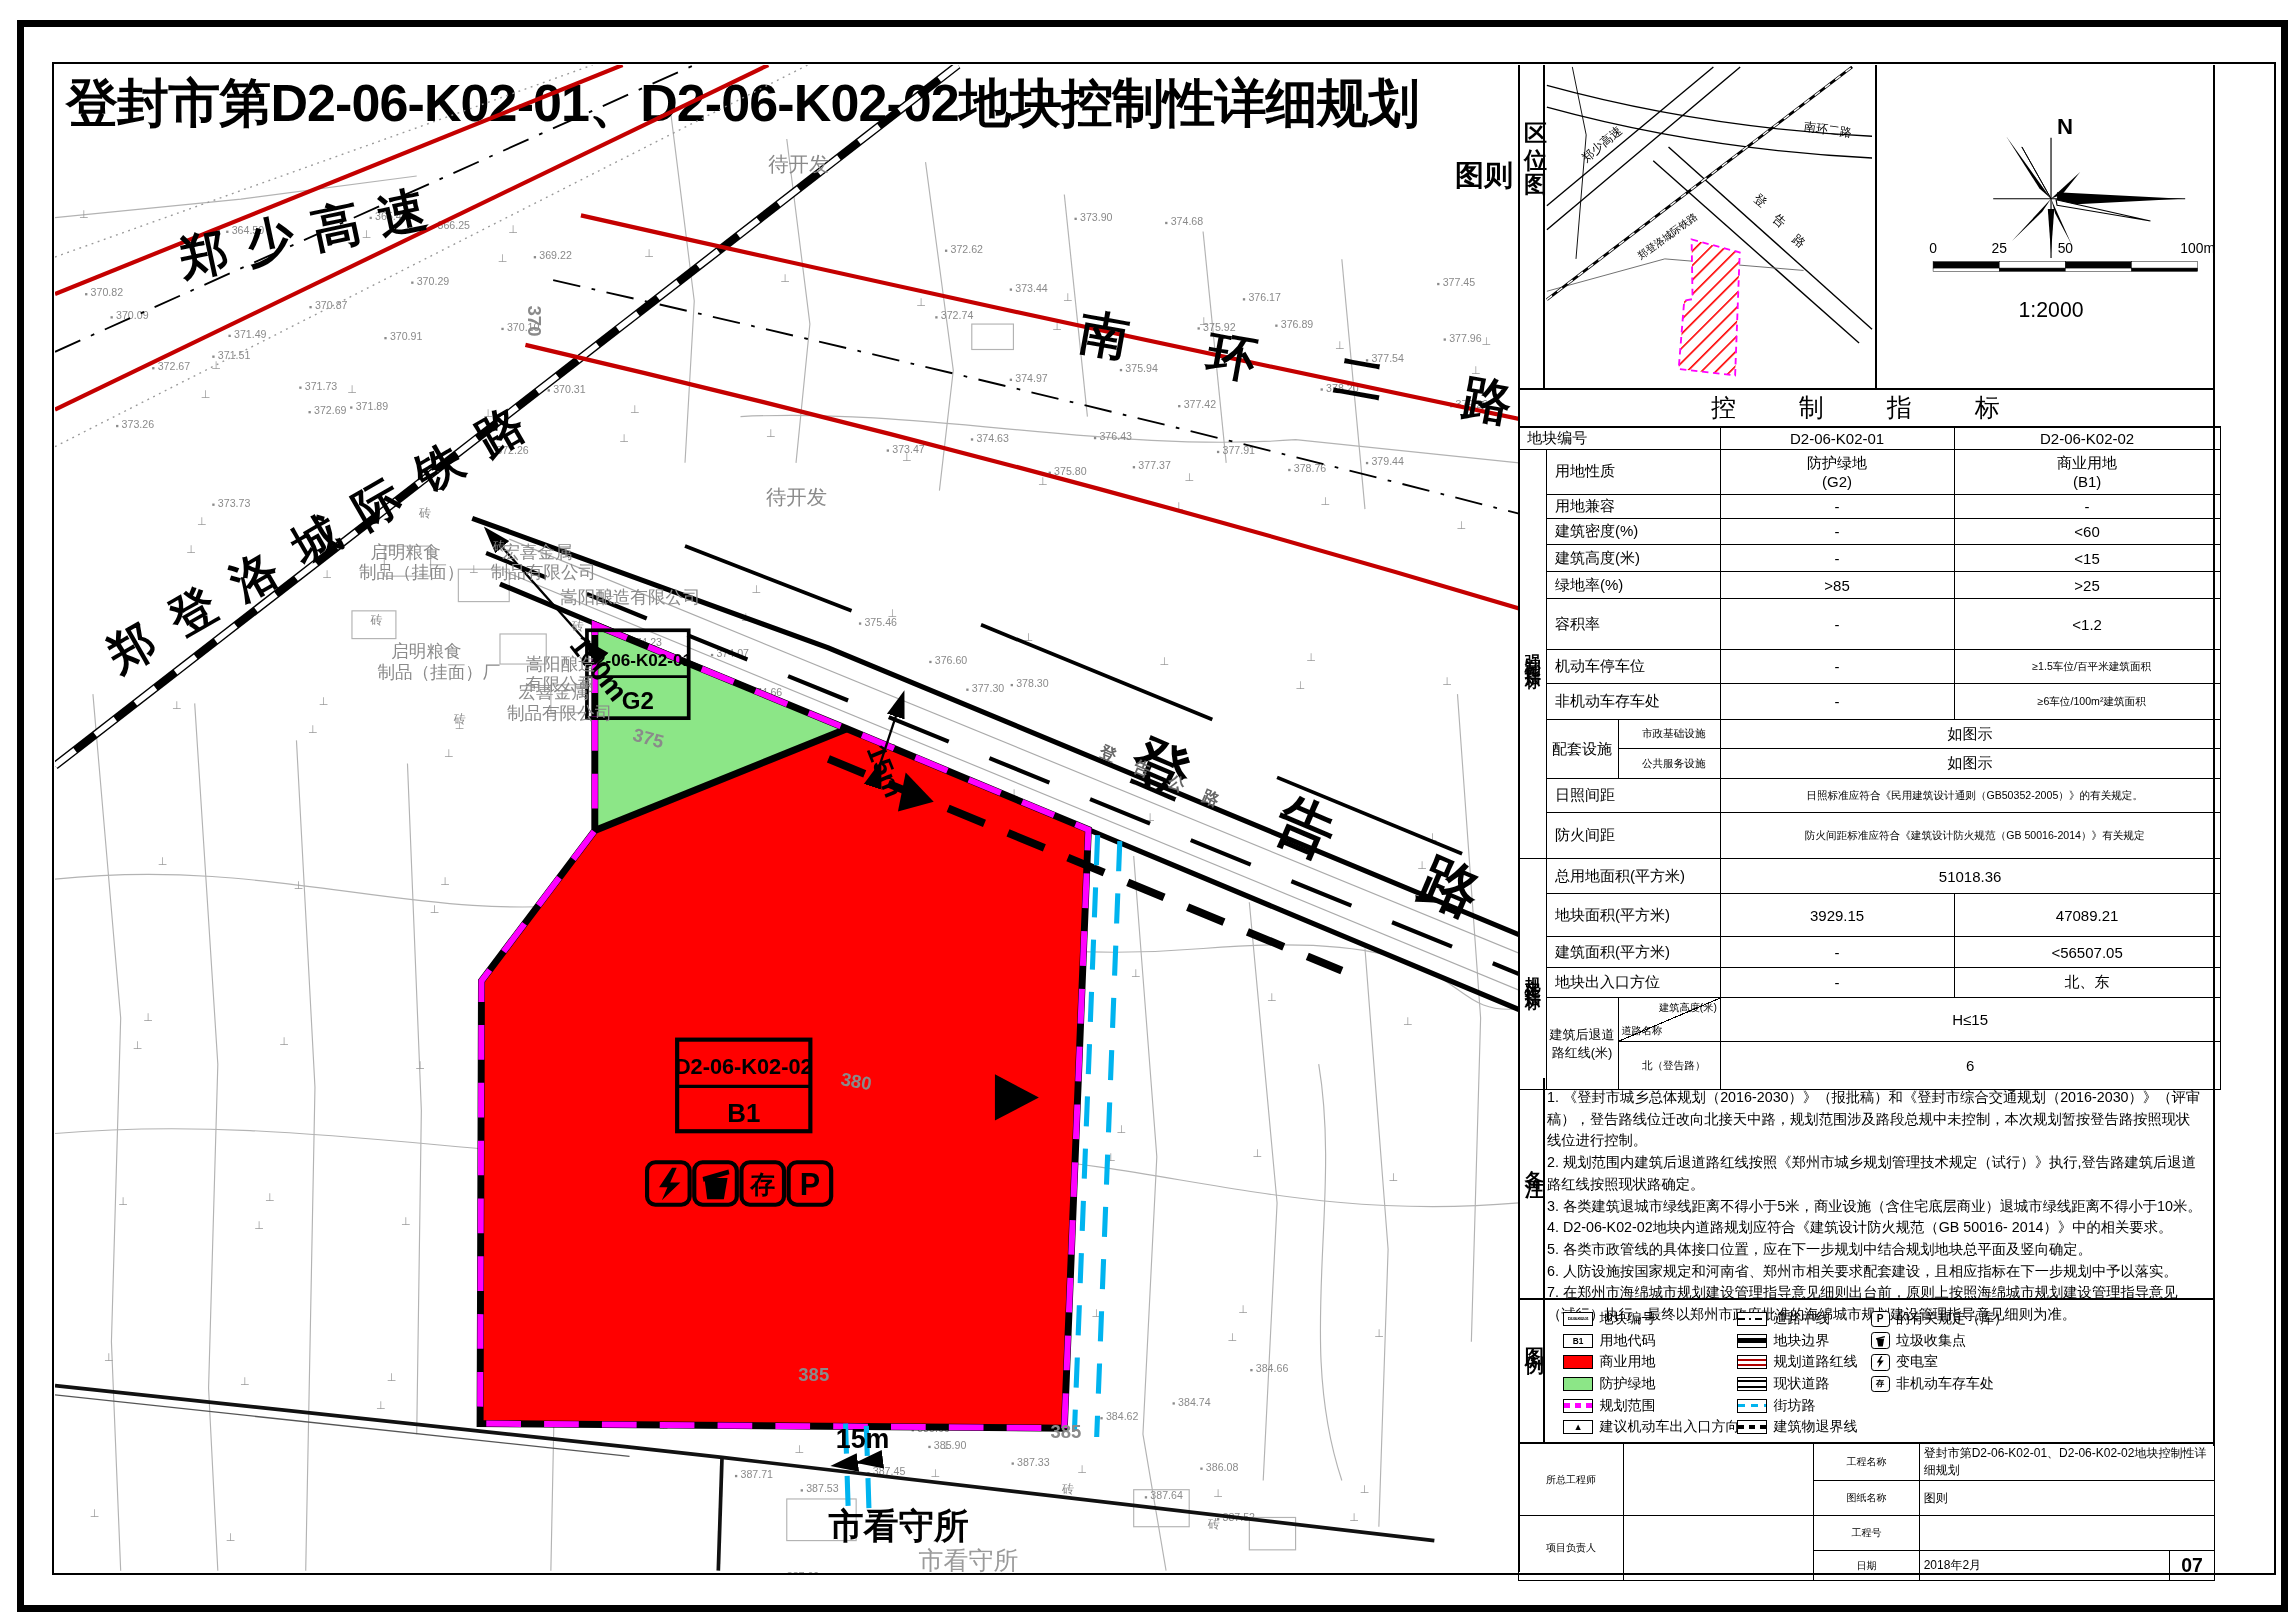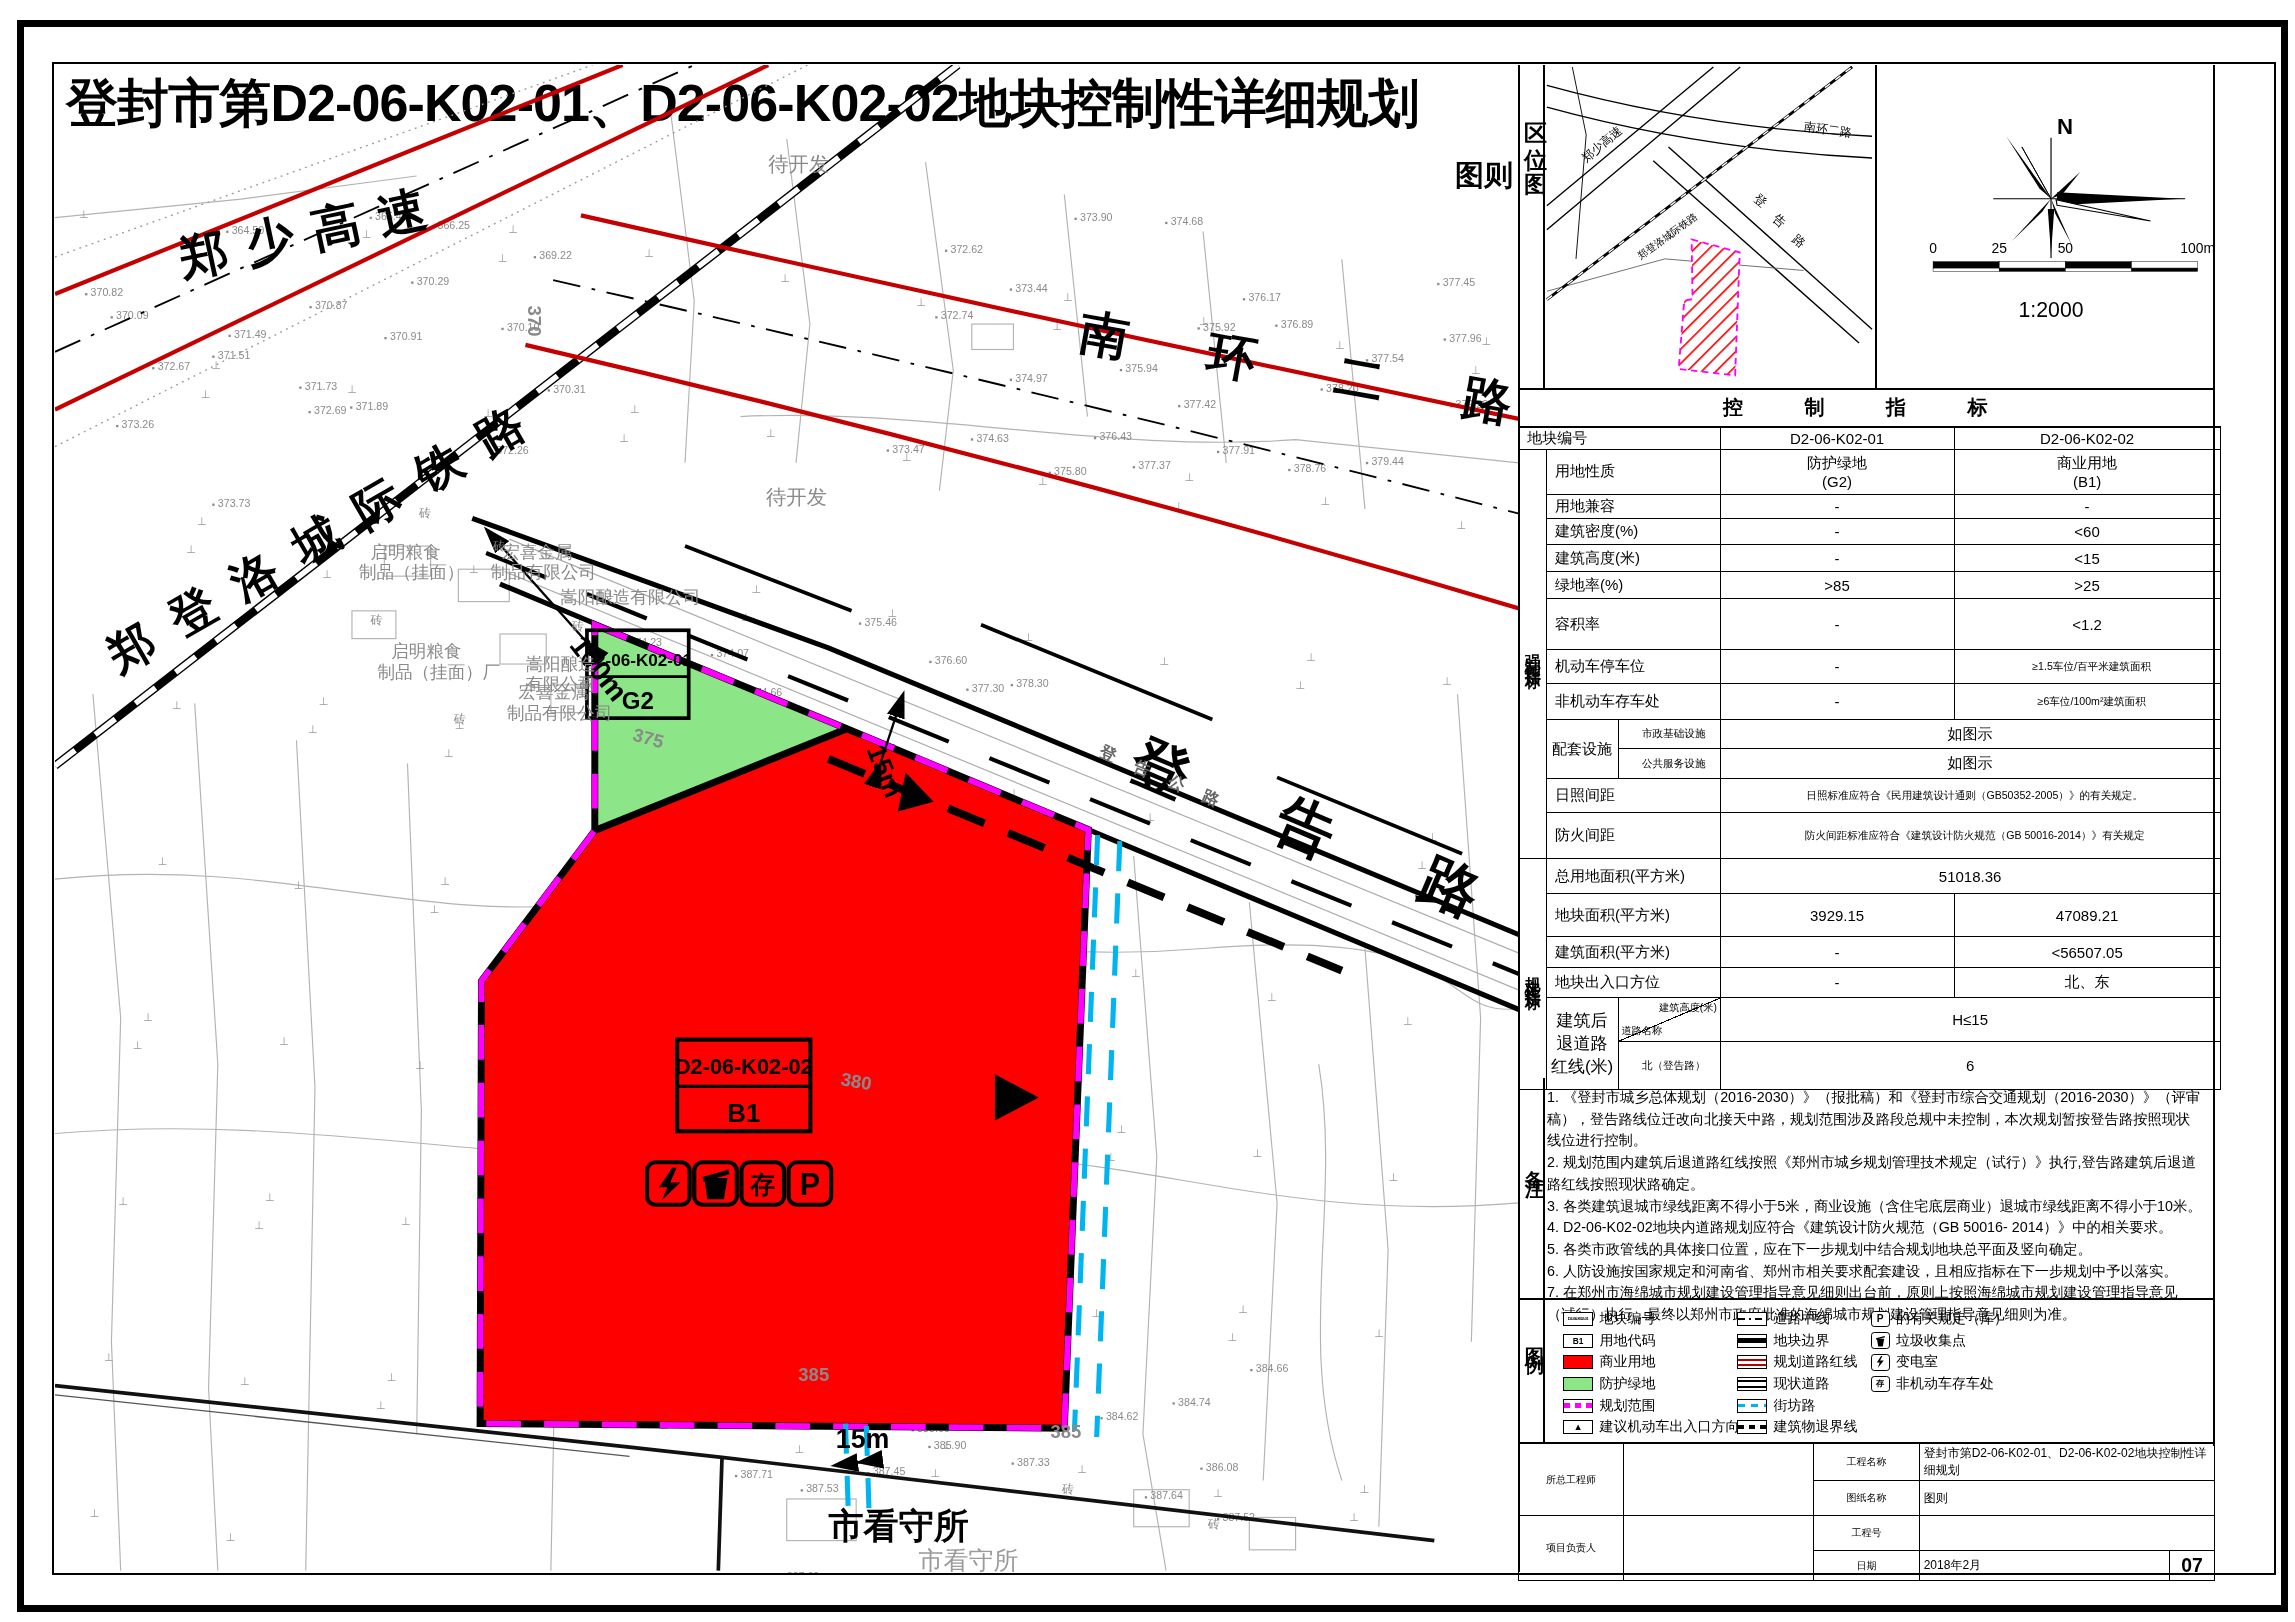--- a/index.html
+++ b/index.html
@@ -12,21 +12,21 @@
   .vtext{writing-mode:vertical-lr;text-orientation:upright;font-weight:bold;}
   
   .hline{background:#000;height:2.3px;}
   .vline{background:#000;width:2.3px;}
   
   #ctl-table{left:1518px;top:389px;border-collapse:collapse;table-layout:fixed;}
   #ctl-table td{border:1.4px solid #000;font-size:15px;color:#000;text-align:center;vertical-align:middle;padding:0 2.8px;overflow:hidden;}
   #ctl-table .lbl{text-align:left;padding-left:8.3px;}
   #ctl-table .small{font-size:10.6px;padding-left:12px;}
   #ctl-table .vert{font-size:15.7px;letter-spacing:4.6px;}
-  #ctl-table .thead{font-size:20px;font-weight:bold;letter-spacing:28px;border-bottom:2.8px solid #000;}
+  #ctl-table .thead{font-size:25px;font-weight:normal;letter-spacing:28px;border-bottom:2.8px solid #000;}
   .diag-cell{position:relative;padding:0!important;}
   .diag-cell .bg{position:absolute;inset:0;background:linear-gradient(to bottom right,transparent 49.4%,#000 49.4%,#000 50.8%,transparent 50.8%);}
   .diag-cell .tr{position:absolute;right:2.8px;top:2.8px;font-size:10.2px;}
   .diag-cell .bl{position:absolute;left:2.8px;bottom:2.8px;font-size:10.2px;}
   
   #notes-body{left:1547px;top:1087px;width:657px;font-size:14.3px;line-height:1.52;color:#000;}
   
   .lg-col{position:absolute;display:flex;flex-direction:column;gap:6px;}
   .lg-item{display:flex;align-items:center;gap:6.5px;height:15.7px;}
   .lg-label{font-size:14px;white-space:nowrap;}
@@ -707,21 +707,21 @@
           <td colspan="2" class="lbl">建筑面积(平方米)</td>
           <td>-</td>
           <td>&lt;56507.05</td>
         </tr>
     <tr style="height:30px">
           <td colspan="2" class="lbl">地块出入口方位</td>
           <td>-</td>
           <td>北、东</td>
         </tr>
     <tr style="height:44px">
-      <td rowspan="2" style="font-size:17px;">建筑后退道路红线(米)</td>
+      <td rowspan="2" style="font-size:13px;">建筑后退道路红线(米)</td>
       <td class="diag-cell">
             <div class="bg"></div>
             <span class="tr">建筑高度(米)</span>
             <span class="bl">道路名称</span>
           </td>
       <td colspan="2">H≤15</td>
     </tr>
     <tr style="height:48px">
           <td class="small">北（登告路）</td>
           <td colspan="2">6</td>

